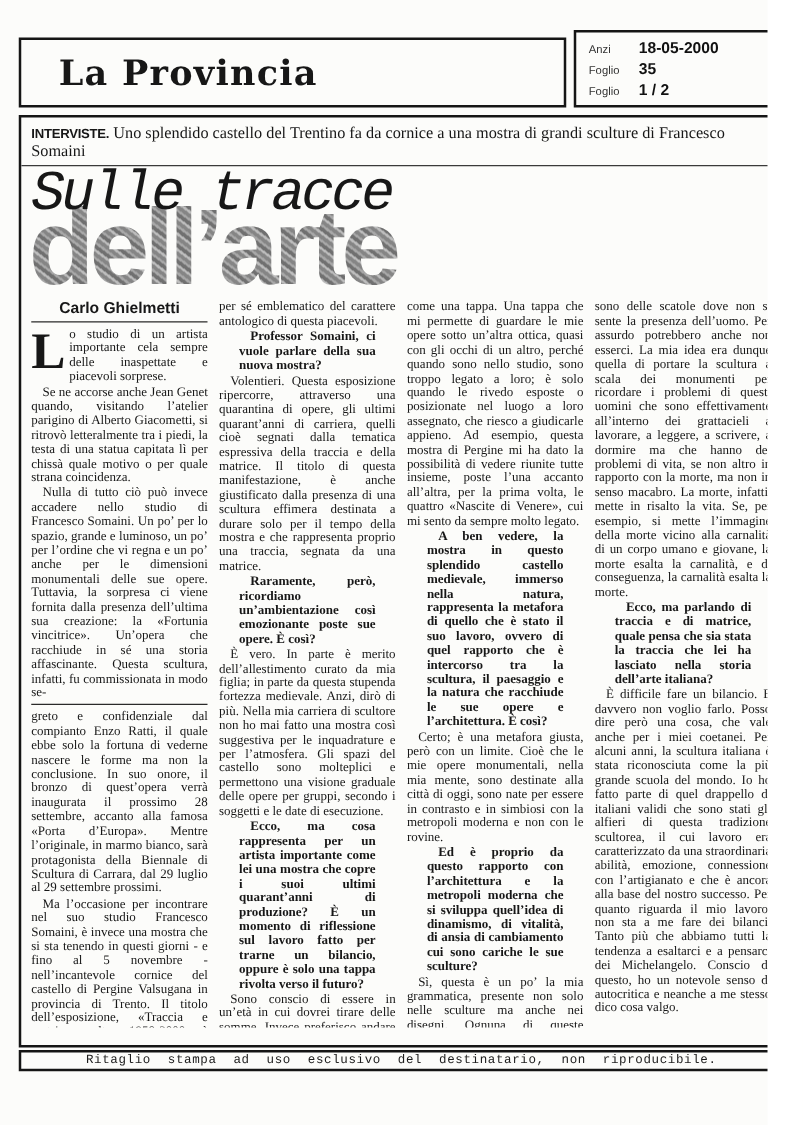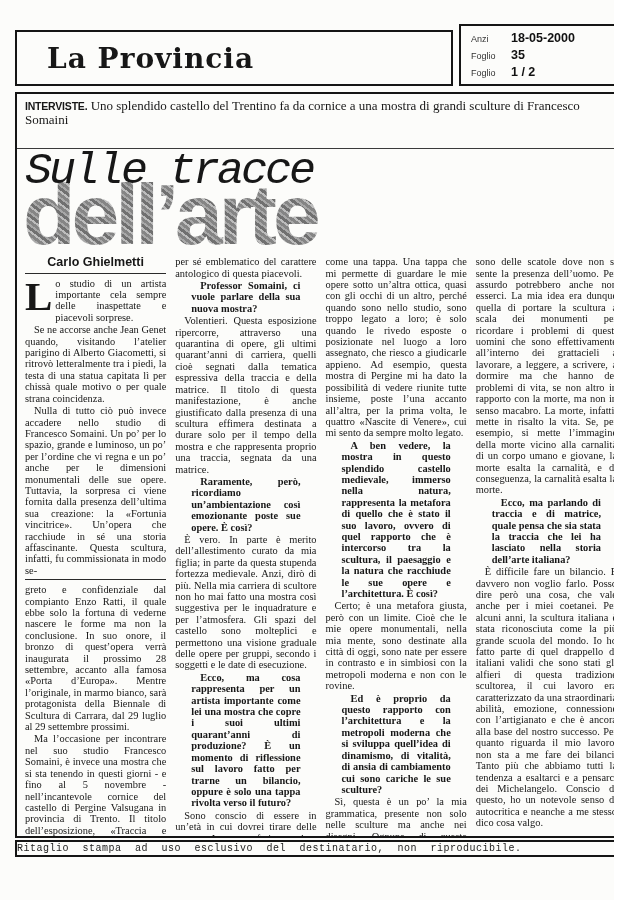--- a/index.html
+++ b/index.html
@@ -13,21 +13,21 @@
     letter-spacing:1px;margin-left:30px;}
   .info-box{position:absolute;left:459px;top:24px;width:168px;height:62px;
     border:2px solid #151515;box-sizing:border-box;padding:5px 10px 0 10px;}
   .info-row{display:flex;align-items:baseline;height:17px;}
   .info-label{font-family:"Liberation Sans",sans-serif;font-size:9px;color:#333;width:40px;}
   .info-value{font-family:"Liberation Sans",sans-serif;font-weight:bold;font-size:12.5px;color:#111;}
 
   
   .main-box{position:absolute;left:15px;top:92px;width:612px;height:746px;
     border:2px solid #151515;box-sizing:border-box;overflow:hidden;}
-  .kicker{padding:5px 8px 20px 8px;border-bottom:1px solid #3a3a3a;font-size:13px;line-height:1.1;}
+  .kicker{padding:5px 8px 4px 8px;border-bottom:1px solid #3a3a3a;font-size:13px;line-height:1.1;}
   .kicker-tag{font-family:"Liberation Sans",sans-serif;font-weight:bold;font-size:10.5px;letter-spacing:-0.2px;}
   .headline{padding:2px 6px 0 6px;}
   .headline-1{font-family:Liberation Mono, monospace;font-style:italic;font-size:45px;
     line-height:0.92;letter-spacing:-3px;margin-left:2px;}
   .headline-2{font-family:"Liberation Sans",sans-serif;font-weight:bold;font-size:86px;
     line-height:0.84;letter-spacing:-4px;margin:-14px 0 0 0;color:#979797;
     background:repeating-linear-gradient(37deg,#707070 0 3px,#a8a8a8 3px 5px,#858585 5px 8px,#bdbdbd 8px 10px);
     -webkit-background-clip:text;background-clip:text;text-decoration:underline;-webkit-text-fill-color:transparent;}
 
   
@@ -37,21 +37,21 @@
   .col p.q{font-weight:bold;margin:1px 16px;}
   .col p.ind{text-indent:9px;}
   .byline{font-family:"Liberation Sans",sans-serif;font-weight:bold;font-size:12.5px;
     text-align:center;padding:1px 0 4px 0;border-bottom:1px solid #2a2a2a;margin-bottom:4px;}
   .dropcap{float:left;font-family:"Liberation Serif",serif;font-weight:bold;
     font-size:41px;line-height:0.78;padding:3px 3px 0 0;}
   .rule-divider{border:0;border-top:1px solid #2a2a2a;margin:3px 0 4px 0;}
 
   
   .footer-box{position:absolute;left:15px;top:840px;width:612px;height:17px;
-    border:2px solid #151515;box-sizing:border-box;display:flex;align-items:center;justify-content:flex-start;}
+    border:2px solid #151515;box-sizing:border-box;display:flex;align-items:center;justify-content:center;}
   .footer-text{font-family:"Liberation Mono",monospace;font-size:10px;
     letter-spacing:0.5px;word-spacing:7px;color:#1c1c1c;white-space:nowrap;}
 </style>
 </head>
 <body>
 
 <div class="page">
 
   <div class="masthead-box">
     <span class="masthead">La Provincia</span>

